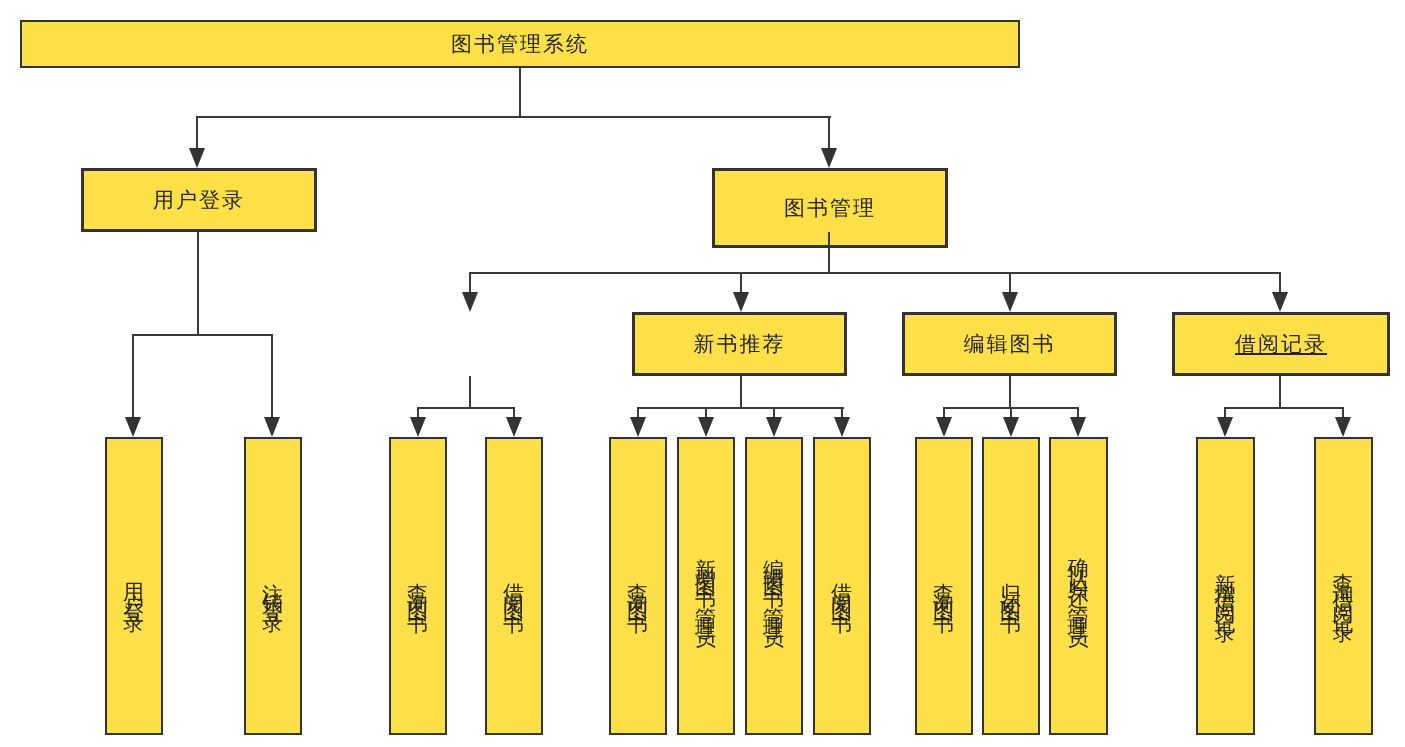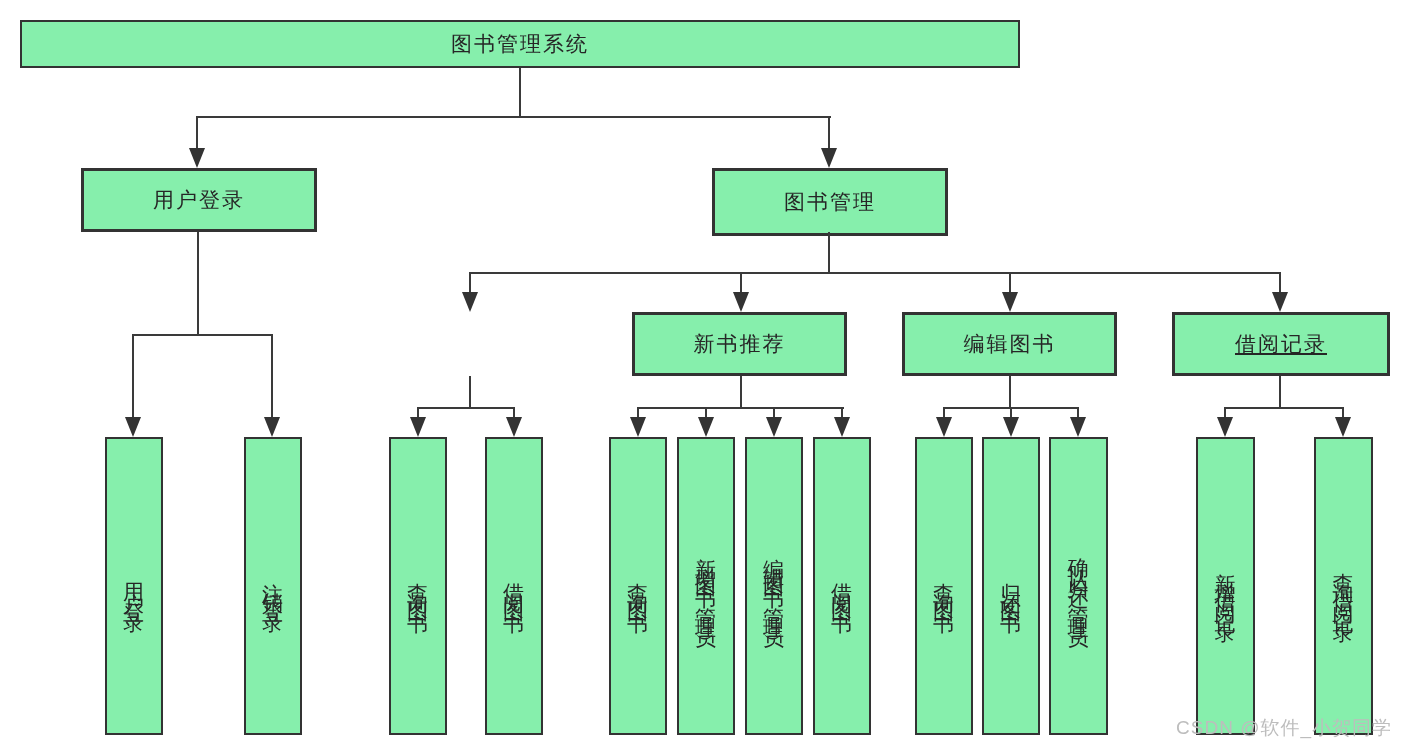--- a/index.html
+++ b/index.html
@@ -1,21 +1,21 @@
 <!DOCTYPE html>
 <html><head>
 <meta charset="utf-8">
 <style>
   html,body {margin:0; padding:0; background:#ffffff;}
   .canvas {
     position:relative; width:1405px; height:747px; background:#ffffff;
     font-family:"Liberation Sans", sans-serif; overflow:hidden;
   }
   .box {
-    position:absolute; box-sizing:border-box; background:#86efac;
+    position:absolute; box-sizing:border-box; background:#fde047;
     border:3px solid #333333; color:#262626;
     display:flex; align-items:center; justify-content:center;
     font-size:21px; letter-spacing:2px; text-align:center;
   }
   .root  {border-width:2px;}
   .leaf  {
     border-width:2px;
     writing-mode:vertical-rl; text-orientation:mixed;
     font-size:21px; letter-spacing:10px; line-height:1;
   }
@@ -32,21 +32,21 @@
   }
 </style>
 </head>
 <body>
 
 <div class="canvas">
 
   <div class="box root" style="left:20px; top:20px; width:1000px; height:48px;">图书管理系统</div>
 
   <div class="box" style="left:81px; top:168px; width:236px; height:64px;">用户登录</div>
-  <div class="box" style="left:712px; top:168px; width:236px; height:68px;">图书管理</div>
+  <div class="box" style="left:712px; top:168px; width:236px; height:80px;">图书管理</div>
 
   <div class="box" style="left:632px; top:312px; width:215px; height:64px;">新书推荐</div>
   <div class="box" style="left:902px; top:312px; width:215px; height:64px;">编辑图书</div>
   <div class="box" style="left:1172px; top:312px; width:218px; height:64px;text-decoration:underline;">借阅记录</div>
 
   <div class="box leaf" style="left:105px; top:437px; width:58px; height:298px;">用户登录</div>
   <div class="box leaf" style="left:244px; top:437px; width:58px; height:298px;">注销登录</div>
 
   <div class="box leaf" style="left:389px; top:437px; width:58px; height:298px;">查询图书</div>
   <div class="box leaf" style="left:485px; top:437px; width:58px; height:298px;">借阅图书</div>
@@ -115,15 +115,14 @@
   <div class="arrow" style="left:1003px; top:417px;"></div>
   <div class="arrow" style="left:1070px; top:417px;"></div>
 
   <div class="vline" style="left:1279px; top:376px; height:32px;"></div>
   <div class="hline" style="left:1224px; top:407px; width:120px;"></div>
   <div class="vline" style="left:1224px; top:407px; height:12px;"></div>
   <div class="vline" style="left:1342px; top:407px; height:12px;"></div>
   <div class="arrow" style="left:1217px; top:417px;"></div>
   <div class="arrow" style="left:1335px; top:417px;"></div>
 
-  <div class="watermark">CSDN @软件_小贺同学</div>
 
 </div>
 
 </body></html>

